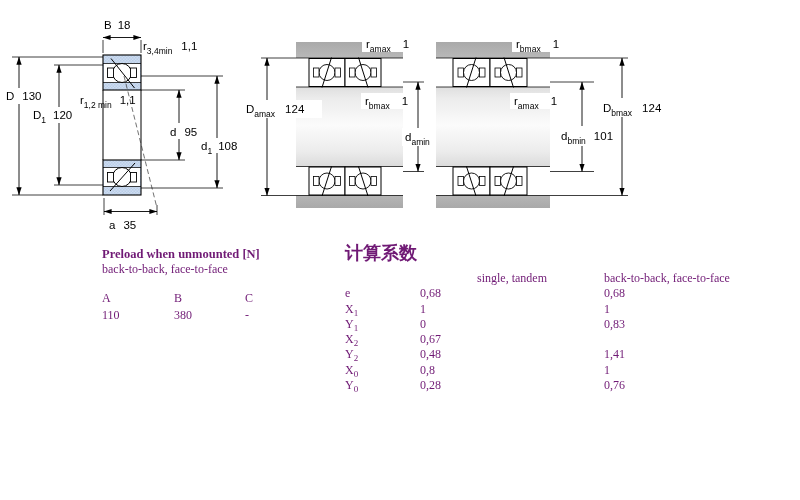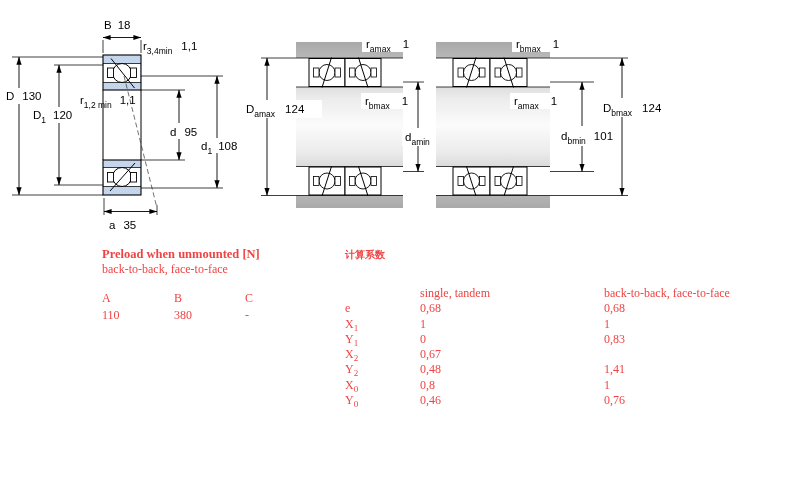--- a/index.html
+++ b/index.html
@@ -5,30 +5,30 @@
   html,body{margin:0;padding:0;}
   body{width:800px;height:500px;background:#ffffff;position:relative;overflow:hidden;
        font-family:"Liberation Sans",sans-serif;}
   svg{position:absolute;left:0;top:0;}
   svg text{font-family:"Liberation Sans",sans-serif;font-size:11.5px;fill:#000;}
   svg .sub{font-size:8.5px;}
   .lin{stroke:#000;stroke-width:1;fill:none;}
   .ext{stroke:#000;stroke-width:0.75;fill:none;}
   .dim{stroke:#000;stroke-width:0.9;fill:none;}
   .patch{fill:#fff;}
-  .tblock{position:absolute;font-family:"Liberation Serif",serif;color:#ef4444;}
+  .tblock{position:absolute;font-family:"Liberation Serif",serif;color:#701a75;}
   .preload{left:102px;top:246px;width:220px;}
   .pt-title{font-weight:bold;font-size:12.5px;line-height:16px;}
   .pt-sub{font-size:12px;line-height:15px;}
   .pt-grid{margin-top:14px;display:grid;grid-template-columns:72px 71px 50px;row-gap:3px;
            font-size:12px;line-height:14px;}
   .factors{left:345px;top:246px;width:440px;}
-  .f-title{font-weight:bold;font-size:10px;line-height:17px;font-family:Liberation Serif, serif;}
+  .f-title{font-weight:bold;font-size:18px;line-height:17px;font-family:Liberation Mono, monospace;}
   .f-row{display:flex;font-size:12px;line-height:15.3px;}
-  .f-head{margin-top:23px;}
+  .f-head{margin-top:8px;text-align:center;}
   .f-c1{width:75px;}
   .f-c2{width:184px;}
   sub{font-size:9px;line-height:0;}
 </style>
 </head>
 <body>
 
 <svg width="800" height="245" viewBox="0 0 800 245">
   <defs>
     <pattern id="bp" width="3" height="3" patternUnits="userSpaceOnUse">
@@ -263,16 +263,16 @@
     <span class="f-c2">0,48</span>
     <span>1,41</span>
   </div>
   <div class="f-row">
     <span class="f-c1"><span>X</span><sub>0</sub></span>
     <span class="f-c2">0,8</span>
     <span>1</span>
   </div>
   <div class="f-row">
     <span class="f-c1"><span>Y</span><sub>0</sub></span>
-    <span class="f-c2">0,46</span>
+    <span class="f-c2">0,28</span>
     <span>0,76</span>
   </div>
 </div>
 
 </body></html>

